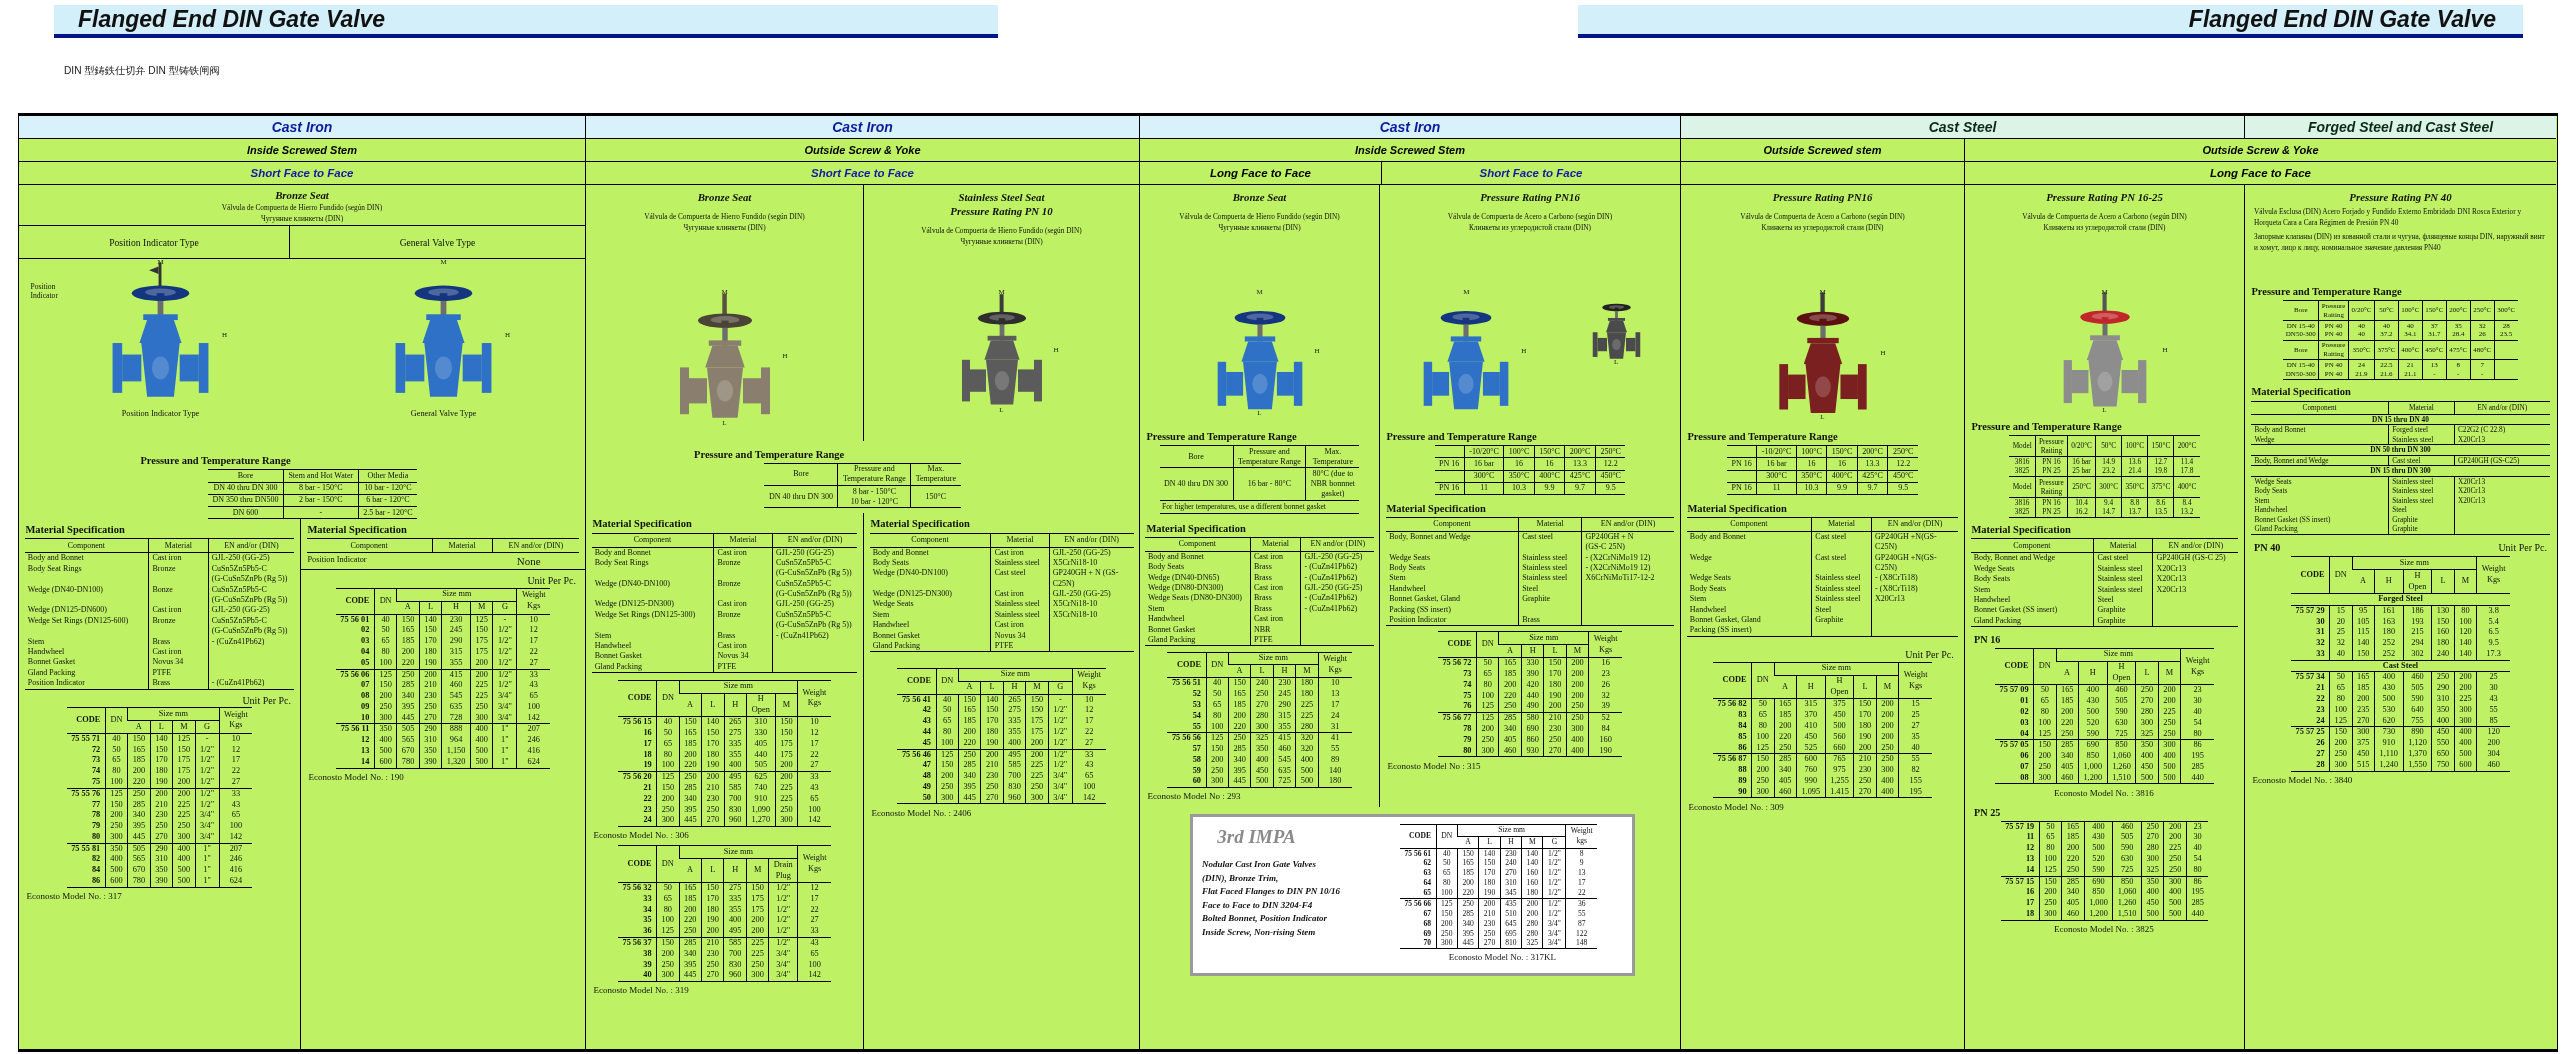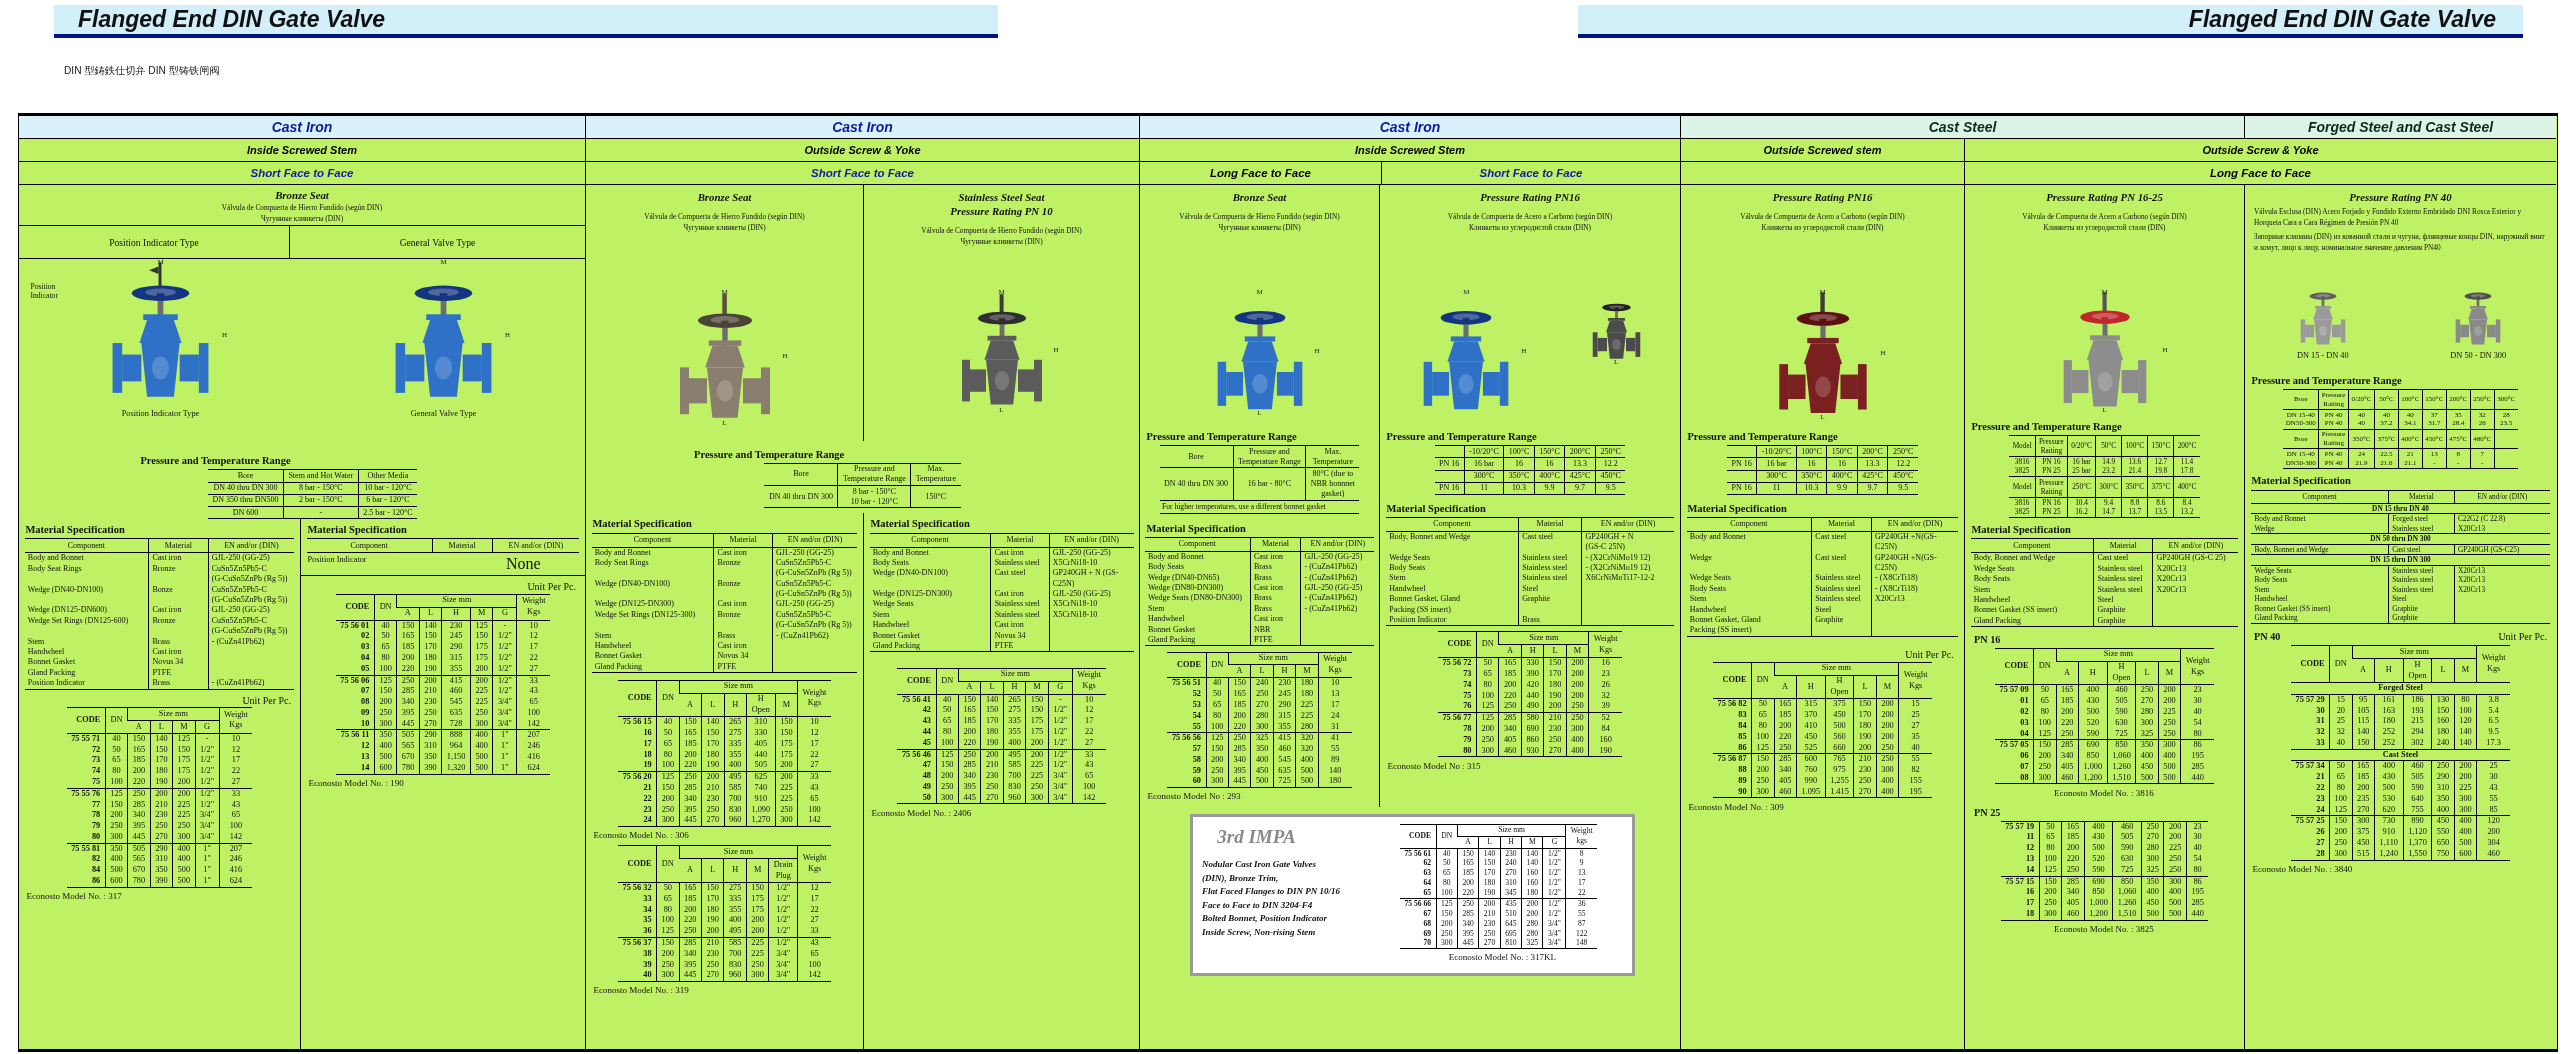--- a/index.html
+++ b/index.html
@@ -89,21 +89,21 @@
   .c23 .twohalf{grid-template-columns:278px 1fr;}
   .c45 .twohalf{grid-template-columns:240px 1fr;}
   .sharedpt{padding:2.5px 0 5.1px 0;}
   .impa{width:426px;margin:7.6px 0 0 50px;border:3.8px solid #9a9a9a;display:grid;grid-template-columns:167px 1fr;padding:5.1px 3.8px 5.1px 9px;background:#fff;}
   .impa .ititle{font-size:19px;font-weight:bold;font-style:italic;color:#8a8a8a;margin:3.8px 0 10.2px 15.3px;}
   .impa .iline{font-size:9px;font-weight:bold;font-style:italic;line-height:1.5;}
   .impa .ct{font-size:7.6px;}
   .samebox{position:relative;height:76px;}
   .samebox .lbl{position:absolute;left:96px;top:27px;font-size:12.7px;}
   .pirow{display:flex;justify-content:space-between;border-bottom:1.3px solid #000;padding:1.3px 6.4px 2.5px 6.4px;font-size:8.3px;}
-  .pirow .none{font-size:16px;margin-right:38px;}
+  .pirow .none{font-size:11px;margin-right:38px;}
   .c8pt .pt{font-size:7px;}
   .c8pt .pt th,.c8pt .pt td{padding:0.6px 2.5px;}
   .c8 .mt{font-size:7.3px;}
   .c7 .pt{font-size:7.3px;}
   .c7 .pt th,.c7 .pt td{padding:0.6px 3.2px;}
   .mtwrap{margin-bottom:2.5px;}
 </style>
 </head>
 <body>
 
@@ -2292,34 +2292,20 @@
         </div>
       <div class="model r">Econosto Model No. : 3825</div>
     </div>
 
     <div class="bcell c8 nbr" style="grid-column:8/9">
       <div class="desc" style="min-height:96px">
         <div class="seat" style="margin-bottom:3.8px">Pressure Rating PN 40</div>
         <div class="smallblock">Válvula Esclusa (DIN) Acero Forjado y Fundido Externo Embridado DNI Rosca Exterior y Horqueta Cara a Cara Régimen de Presión PN 40</div>
         <div class="smallblock">Запорные клапаны (DIN) из кованной стали и чугуна, флянцевые концы DIN, наружный винт и хомут, лицо к лицу, номинальное значение давления PN40</div>
       </div>
-      <div class="imgs" style="height:89px">
-        <div class="vwrap">
-          <svg width="76" height="67" viewBox="0 0 120 150" style="--body:#9a9a9a;--wheel:#5f5f5f">
-              <use href="#valve"></use>
-            </svg>
-          <div class="vlabel">DN 15 - DN 40</div>
-        </div>
-        <div class="vwrap">
-          <svg width="76" height="67" viewBox="0 0 120 150" style="--body:#8a8a8a;--wheel:#4f4f4f">
-              <use href="#valve"></use>
-            </svg>
-          <div class="vlabel">DN 50 - DN 300</div>
-        </div>
-      </div>
       <div class="stitle">Pressure and Temperature Range</div>
       <div class="c8pt">
           <table class="pt">
             <tbody>
               <tr>
                 <th>Bore</th>
                 <th>Pressure<br>Raiting</th>
                 <th>0/20°C</th>
                 <th>50°C</th>
                 <th>100°C</th>

